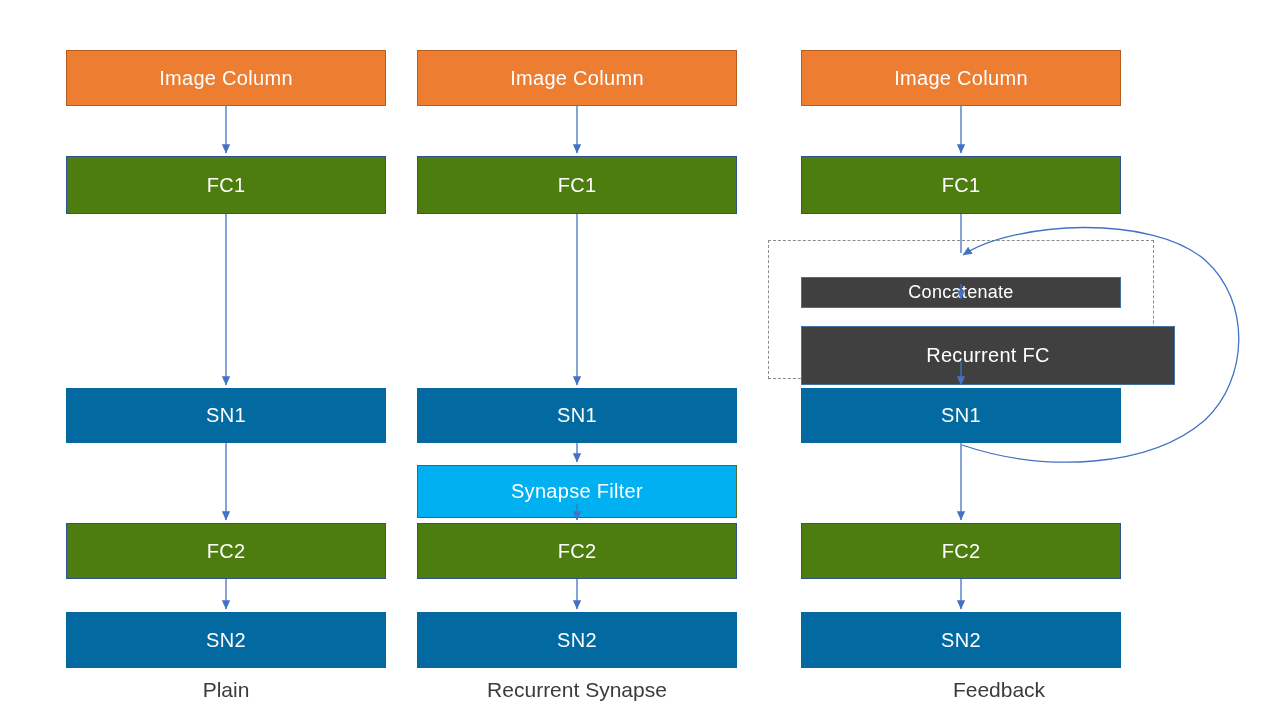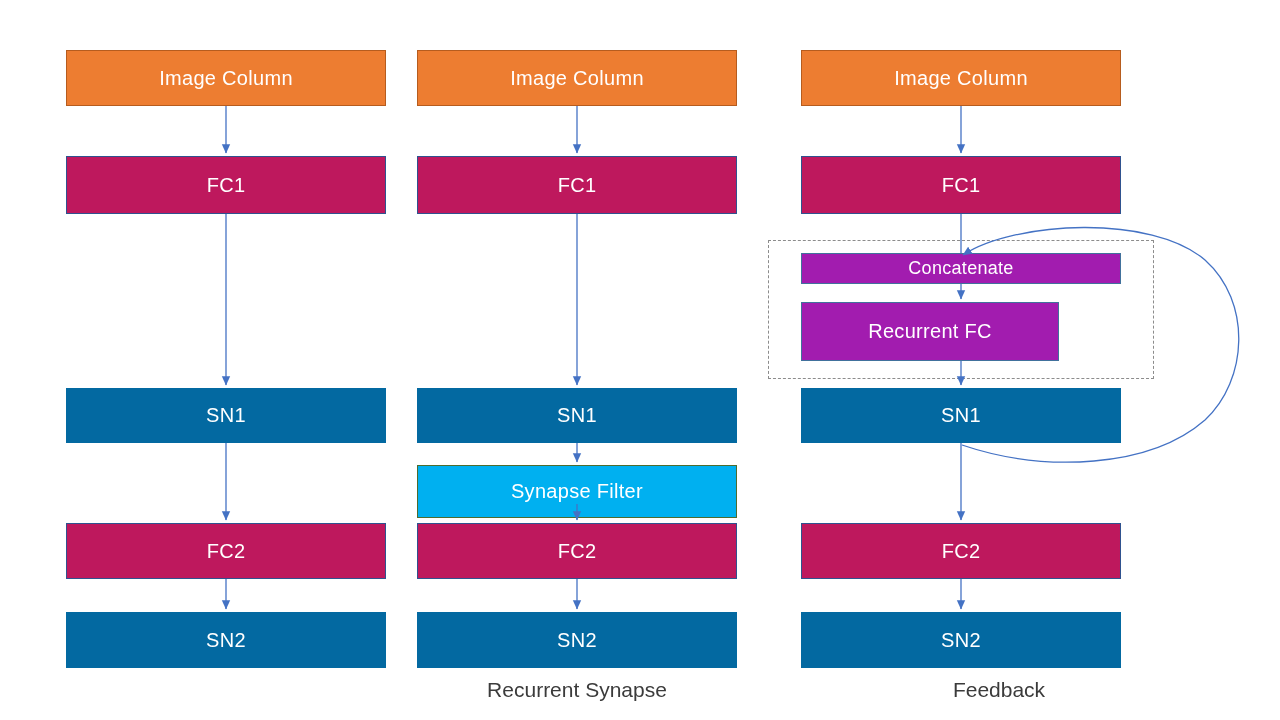--- a/index.html
+++ b/index.html
@@ -21,23 +21,23 @@
     display: flex;
     align-items: center;
     justify-content: center;
     color: #ffffff;
     font-size: 20px;
     letter-spacing: 0.3px;
     z-index: 2;
     box-sizing: border-box;
   }
   .box.orange { background: #ED7D31; border: 1px solid #B65C1E; }
-  .box.blue   { background: #be185d; border: 1px solid #2F528F; }
+  .box.blue   { background: #4d7c0f; border: 1px solid #2F528F; }
   .box.green  { background: #0369a1; border: 2px solid #0369a1; }
-  .box.lblue  { background: #a21caf; border: 1px solid #41719C; }
+  .box.lblue  { background: #404040; border: 1px solid #41719C; margin-top: 24px; }
   .box.cyan   { background: #00B0F0; border: 1px solid #4E6B2F; }
   .box.small  { font-size: 18px; }
   .dashed-group {
     position: absolute;
     left: 768px; top: 240px; width: 386px; height: 139px;
     border: 1px dashed #8C8C8C;
     z-index: 1;
     box-sizing: border-box;
   }
   .caption {
@@ -59,34 +59,35 @@
 </head>
 <body>
 
 <div class="stage">
 
   <div class="box orange" style="left:66px; top:50px; width:320px; height:56px;">Image Column</div>
   <div class="box blue" style="left:66px; top:156px; width:320px; height:58px;">FC1</div>
   <div class="box green" style="left:66px; top:388px; width:320px; height:55px;">SN1</div>
   <div class="box blue" style="left:66px; top:523px; width:320px; height:56px;">FC2</div>
   <div class="box green" style="left:66px; top:612px; width:320px; height:56px;">SN2</div>
+  <div class="caption" style="left:66px; width:320px;">Plain</div>
 
   <div class="box orange" style="left:417px; top:50px; width:320px; height:56px;">Image Column</div>
   <div class="box blue" style="left:417px; top:156px; width:320px; height:58px;">FC1</div>
   <div class="box green" style="left:417px; top:388px; width:320px; height:55px;">SN1</div>
   <div class="box cyan" style="left:417px; top:465px; width:320px; height:53px;">Synapse Filter</div>
   <div class="box blue" style="left:417px; top:523px; width:320px; height:56px;">FC2</div>
   <div class="box green" style="left:417px; top:612px; width:320px; height:56px;">SN2</div>
   <div class="caption" style="left:417px; width:320px;">Recurrent Synapse</div>
 
   <div class="dashed-group"></div>
   <div class="box orange" style="left:801px; top:50px; width:320px; height:56px;">Image Column</div>
   <div class="box blue" style="left:801px; top:156px; width:320px; height:58px;">FC1</div>
   <div class="box lblue small" style="left:801px; top:253px; width:320px; height:31px;">Concatenate</div>
-  <div class="box lblue" style="left:801px; top:302px; width:258px; height:59px;">Recurrent FC</div>
+  <div class="box lblue" style="left:801px; top:302px; width:374px; height:59px;">Recurrent FC</div>
   <div class="box green" style="left:801px; top:388px; width:320px; height:55px;">SN1</div>
   <div class="box blue" style="left:801px; top:523px; width:320px; height:56px;">FC2</div>
   <div class="box green" style="left:801px; top:612px; width:320px; height:56px;">SN2</div>
   <div class="caption" style="left:839px; width:320px;">Feedback</div>
 
   <svg class="arrows" width="1280" height="720" viewBox="0 0 1280 720">
     <defs>
       <marker id="ah" viewBox="0 0 10 10" refX="8.5" refY="5" markerWidth="8" markerHeight="8" orient="auto-start-reverse">
         <path d="M0,1 L9,5 L0,9 Z" fill="#4472C4"></path>
       </marker>

